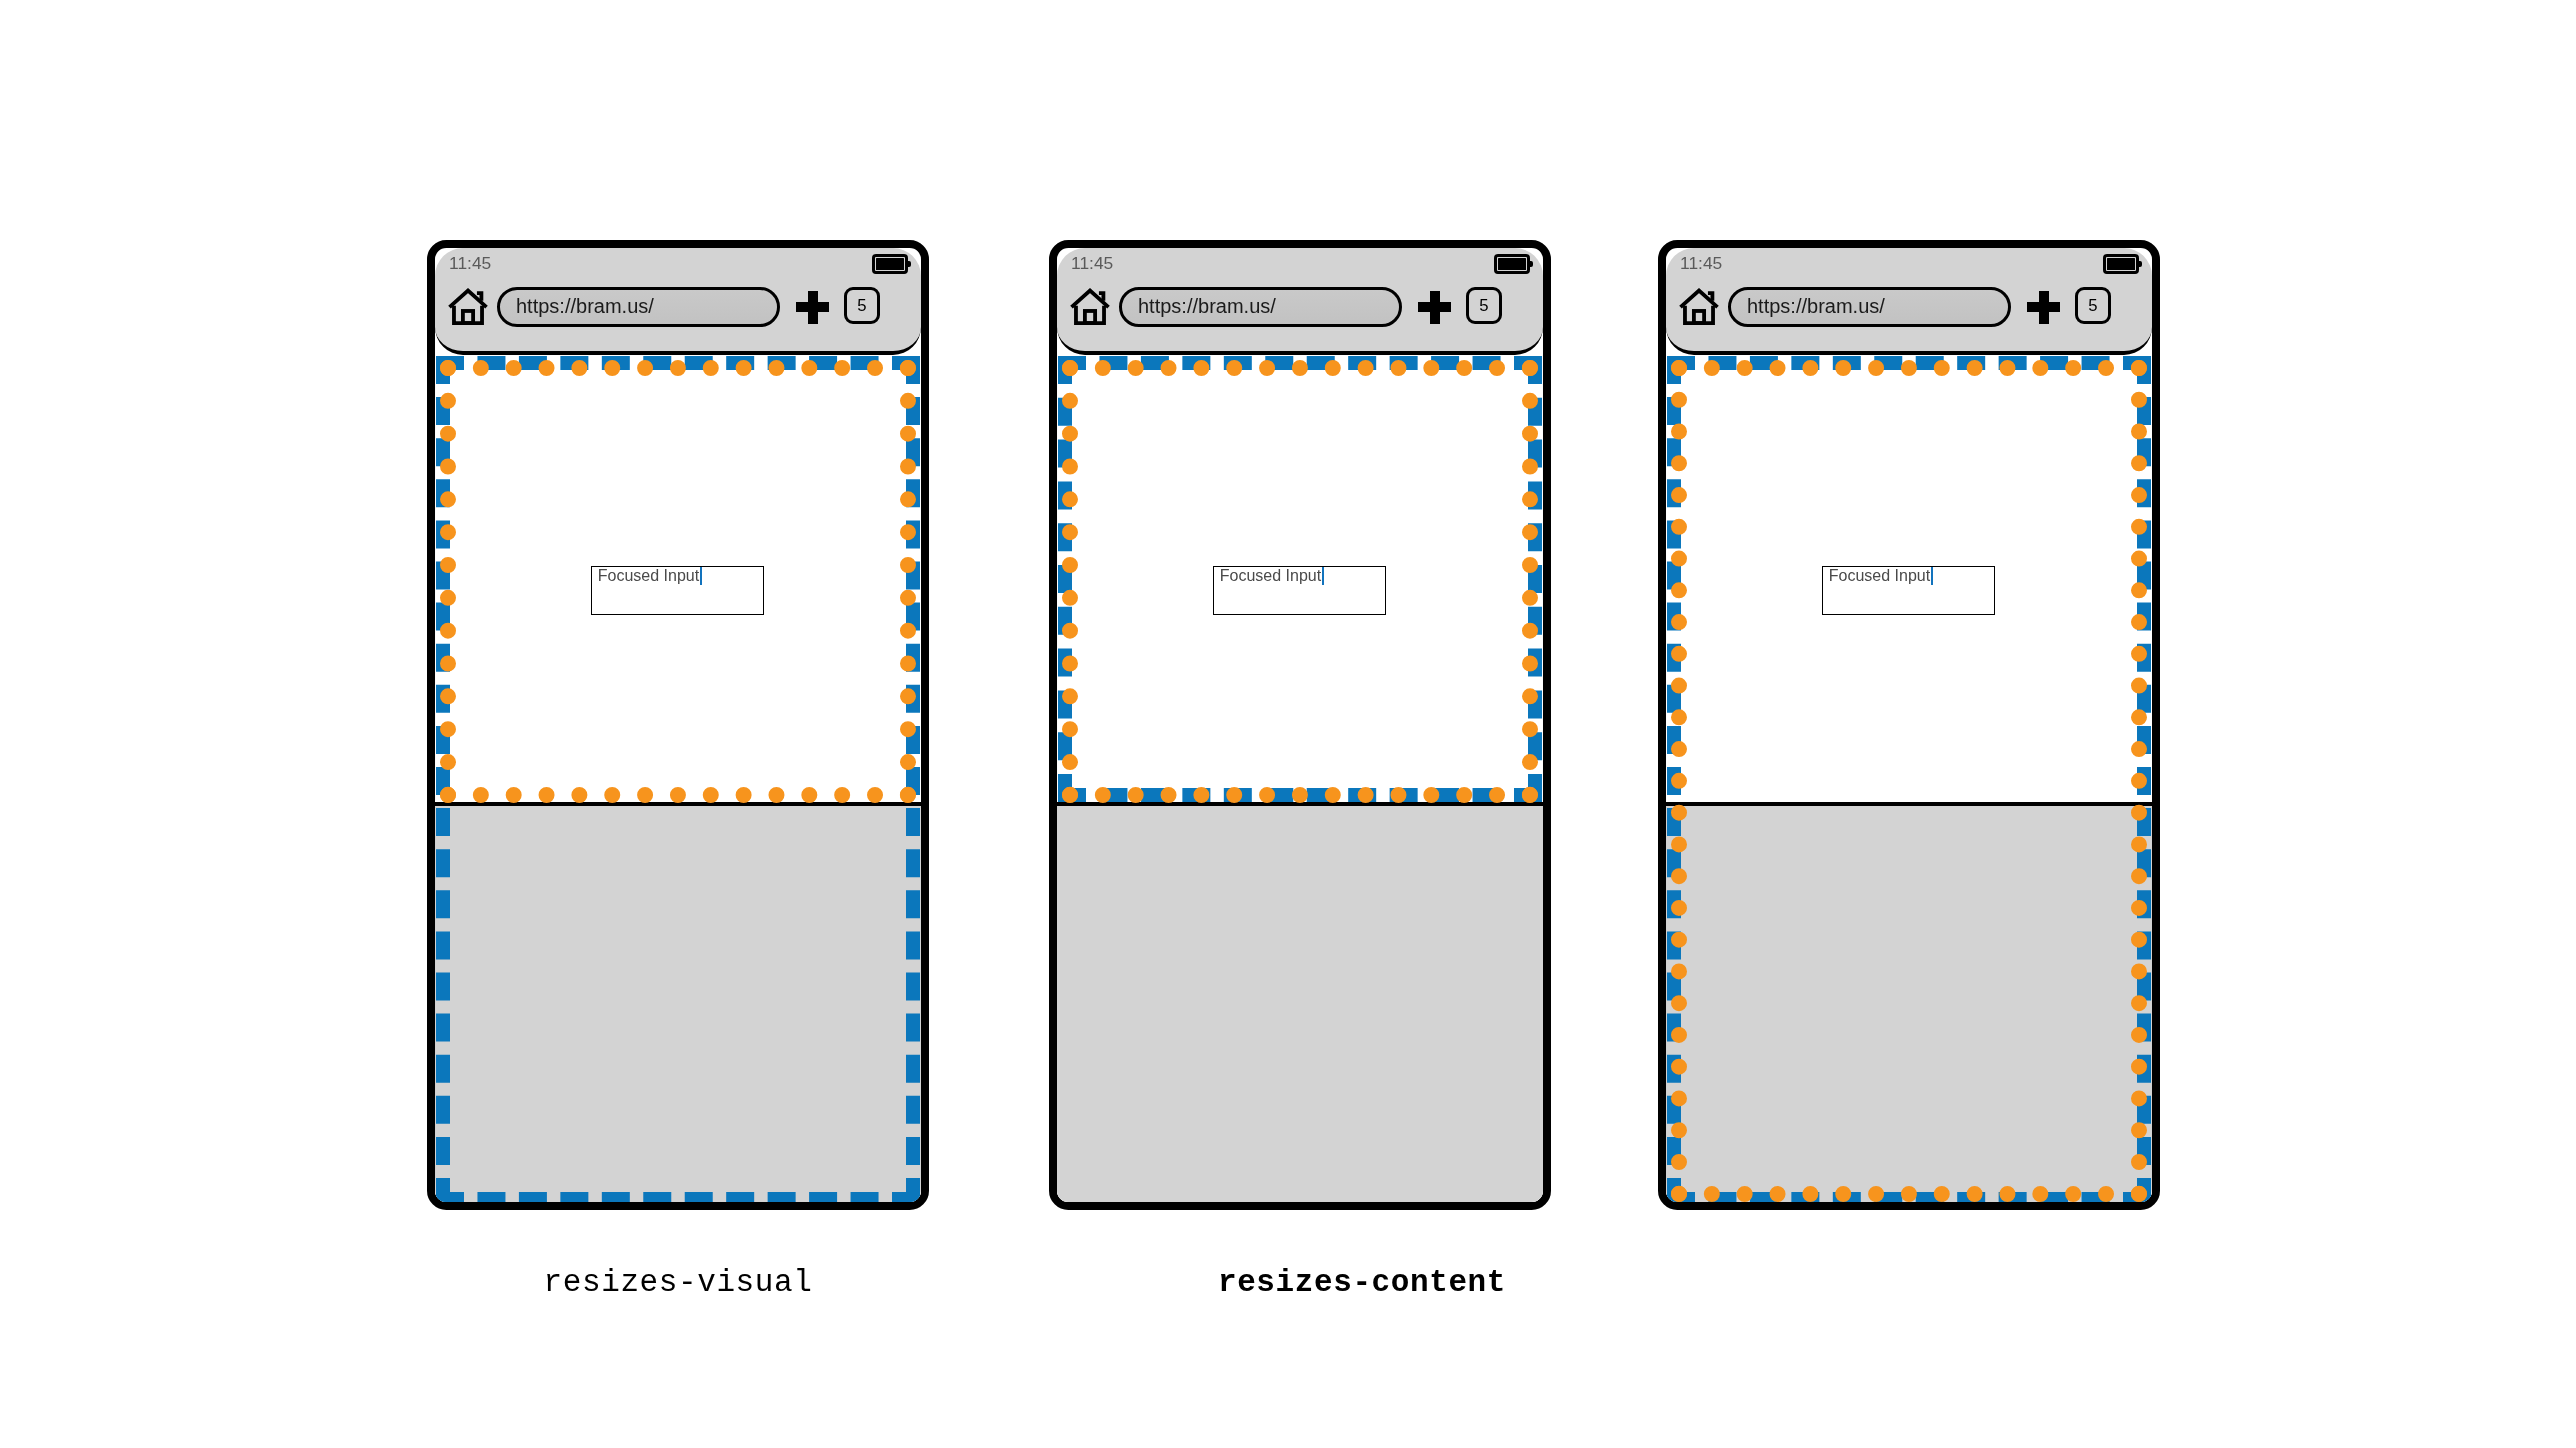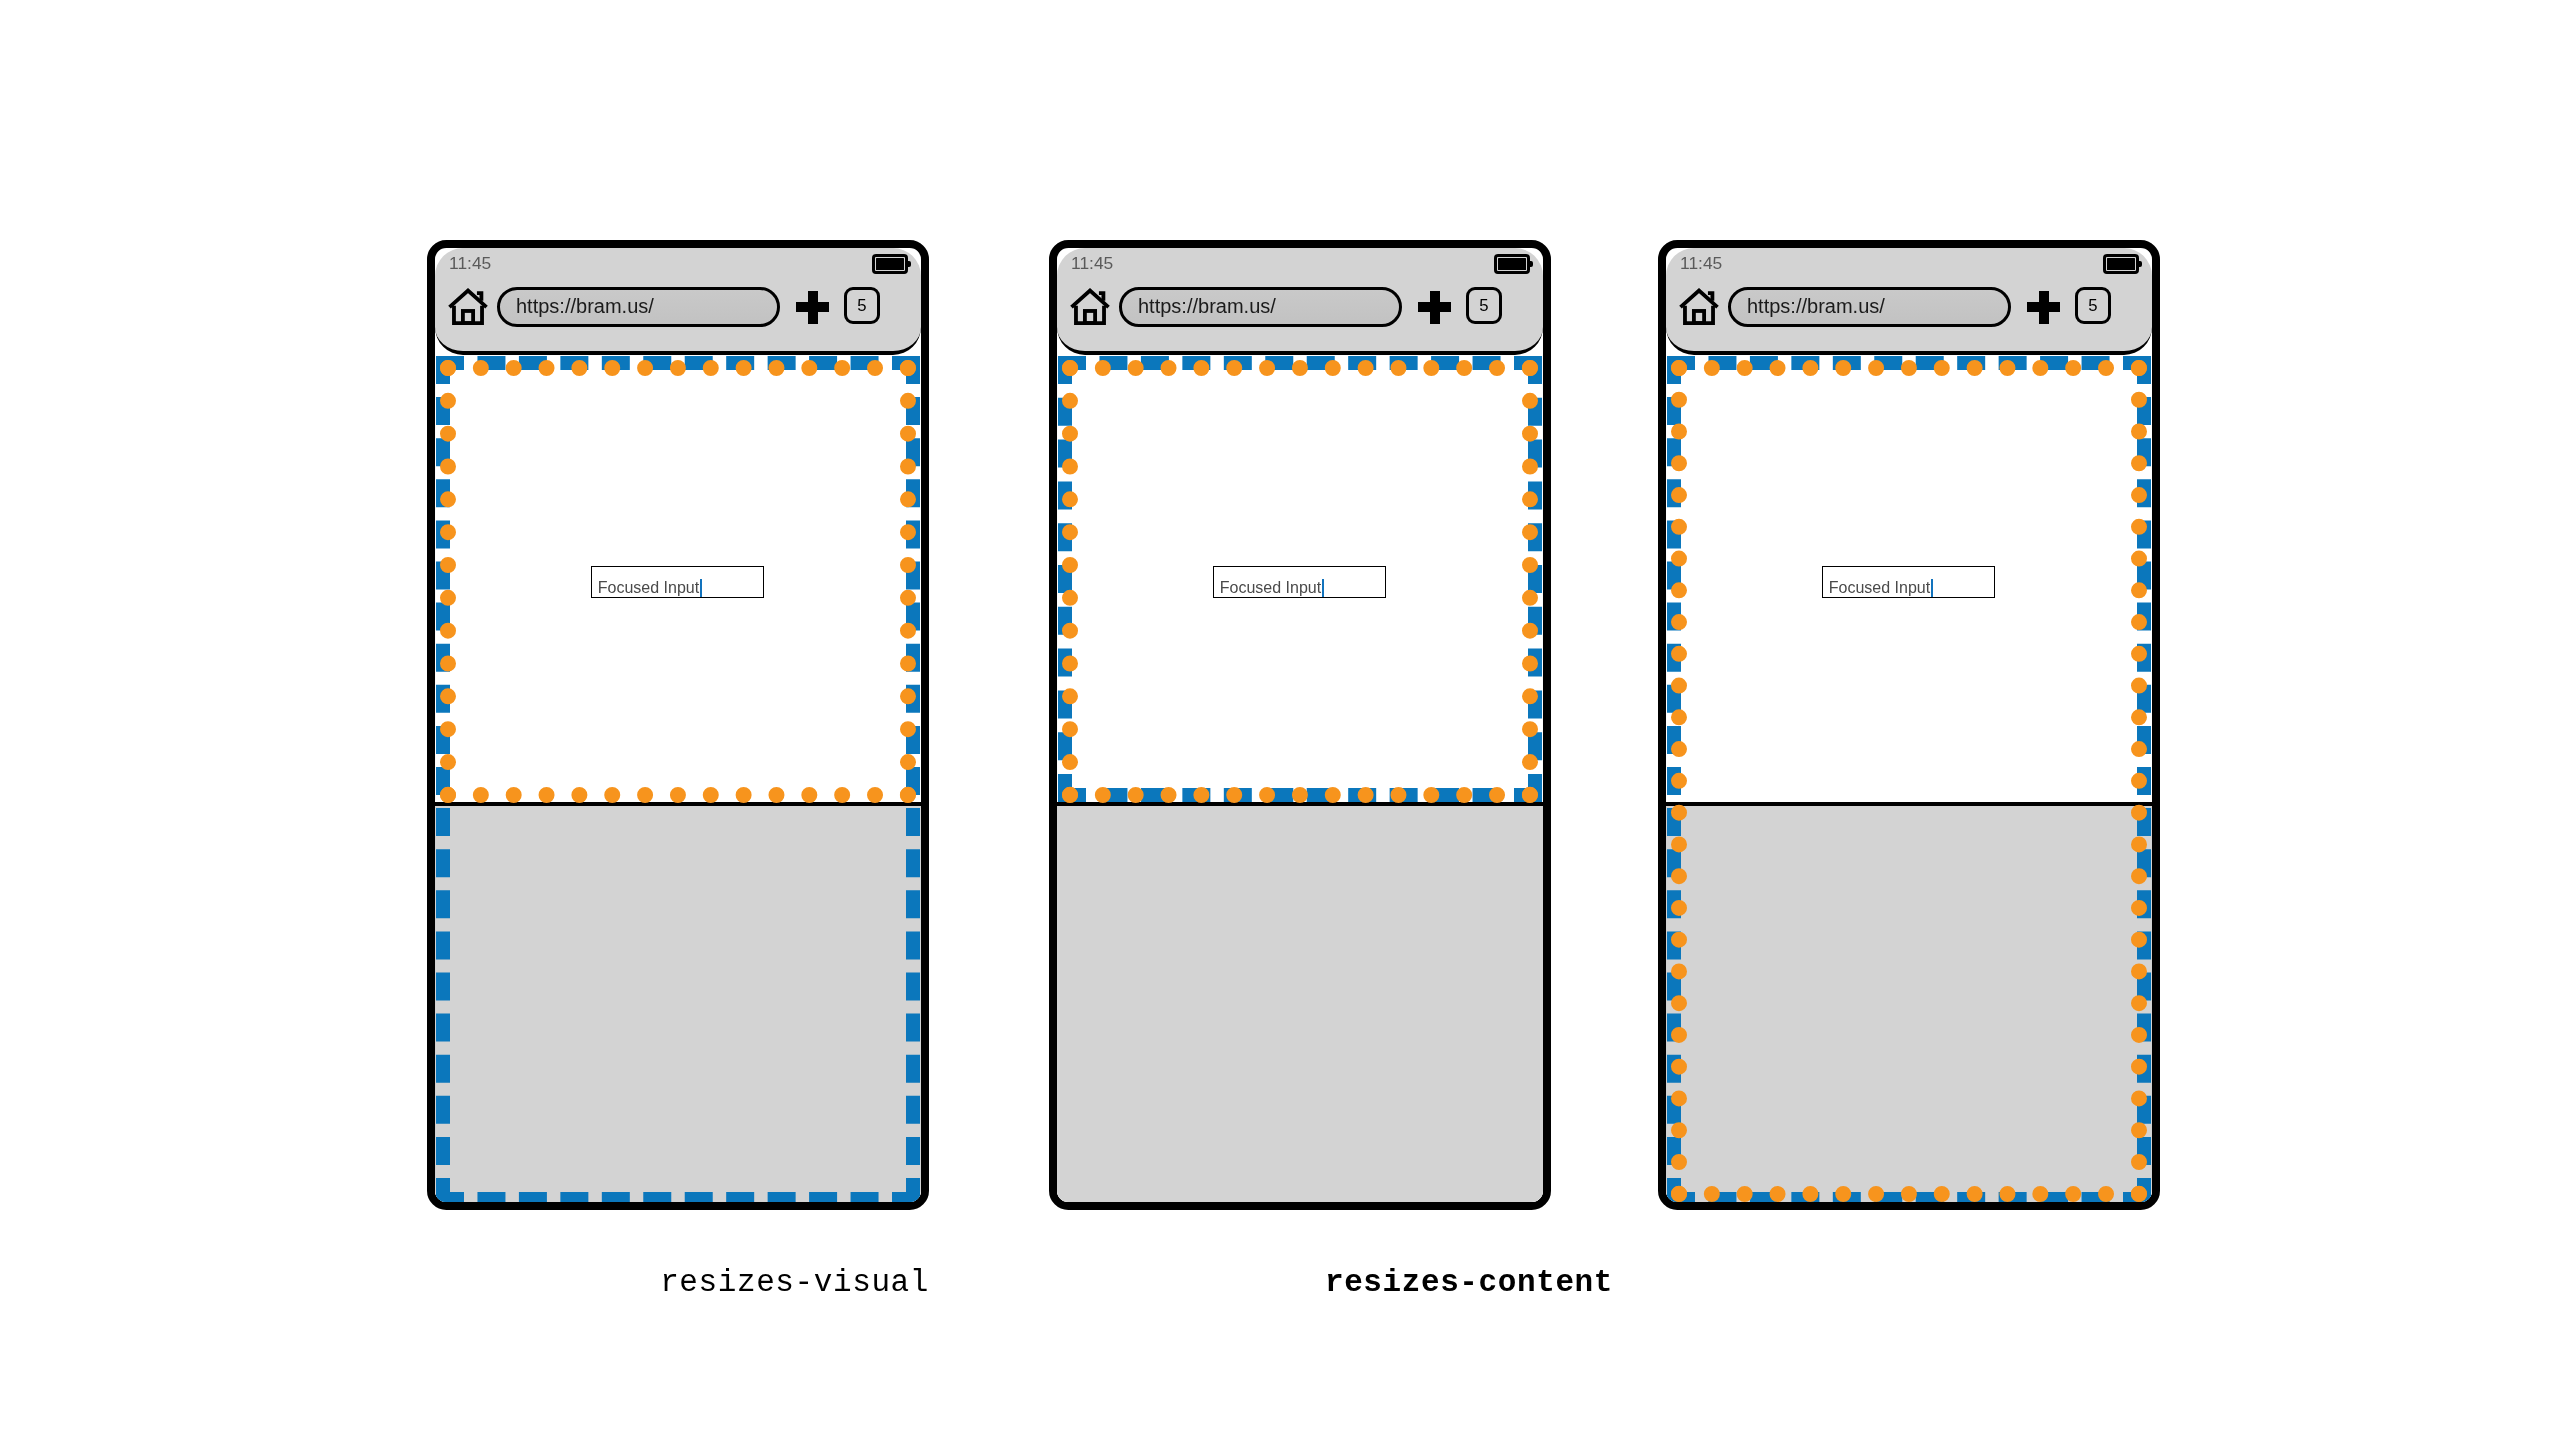--- a/index.html
+++ b/index.html
@@ -96,24 +96,24 @@
   }
   .keyboard{
     position:absolute;left:0;right:0;bottom:0;
     background:#d3d3d3;
     z-index:1;
   }
 
   
   .focused-input{
     position:absolute;
-    width:173px;height:32px;
+    width:173px;height:49px;
     border:1.9px solid #000;box-sizing:border-box;
     background:#fff;
-    display:flex;align-items:flex-end;
+    display:flex;align-items:flex-start;
     z-index:4;
   }
   .focused-input .fitext{
     margin-left:5.8px;font-size:16px;color:#4a4a4a;white-space:nowrap;
   }
   .caret{
     display:inline-block;width:2.6px;height:18px;background:#1273bd;
     margin-left:0.6px;
   }
 
@@ -129,21 +129,21 @@
     position:absolute;
     box-sizing:border-box;
     border-style:dotted;
     border-color:#f7941d;
     pointer-events:none;
   }
 
   
   .caption{
     position:absolute;top:1265px;
-    width:502px;text-align:right;
+    width:502px;text-align:center;
     font-family:"Liberation Mono","DejaVu Sans Mono",monospace;
     font-size:31px;color:#000000;
     letter-spacing:0.6px;
   }
   .caption.c1{left:427px;}
   .caption.c2{left:1111px;font-weight:bold;}
   .caption.c3{left:1658px;}
 </style>
 </head>
 <body>

